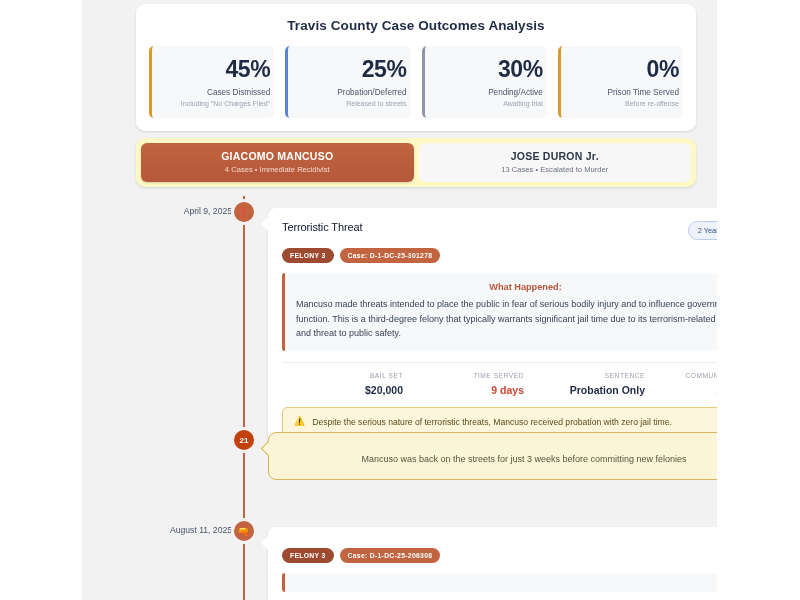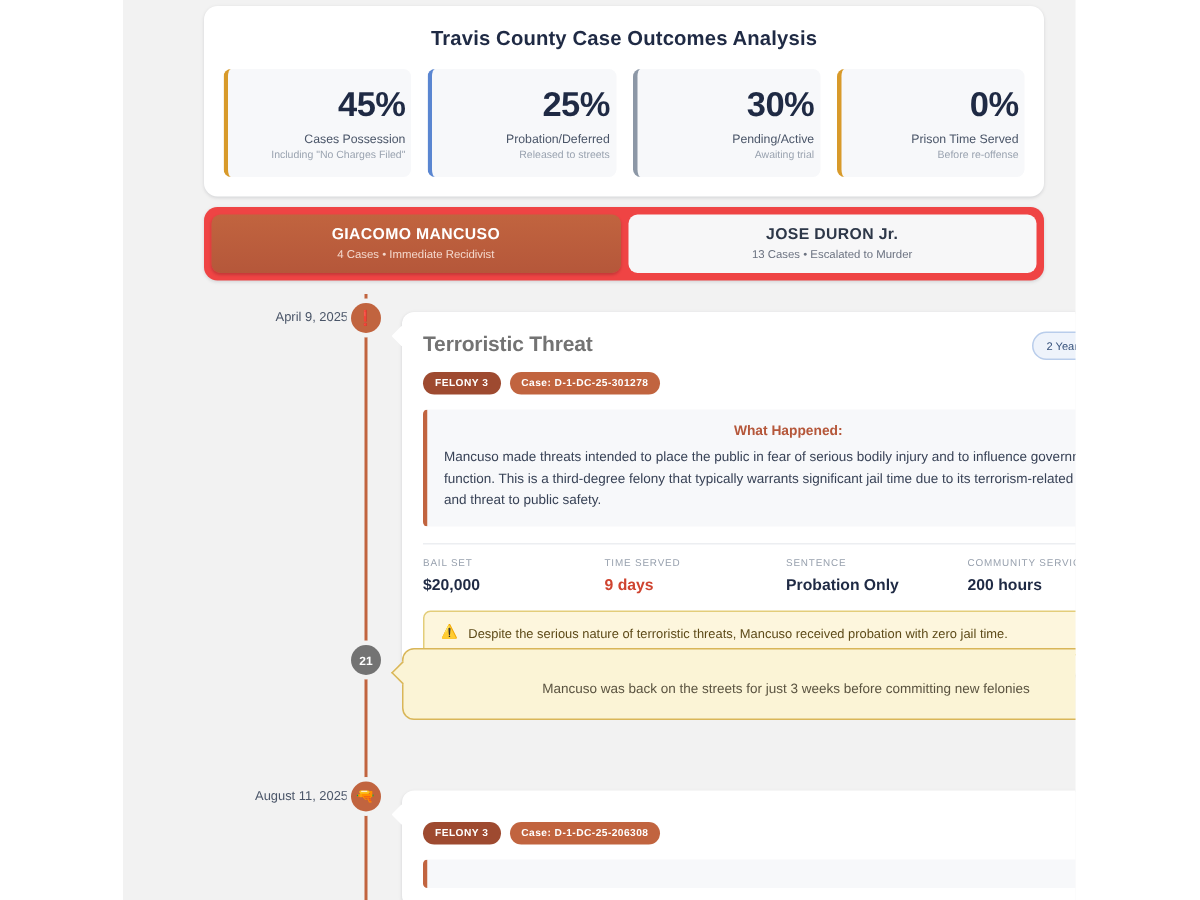--- a/index.html
+++ b/index.html
@@ -81,21 +81,21 @@
     font-size: 7px;
     color: #9aa3b0;
   }
 
   
   .tabs-panel {
     position: absolute;
     left: 54px;
     top: 138px;
     width: 560px;
-    background: #ef4444;
+    background: #fef9c3;
     border-radius: 9px;
     box-shadow: 0 1px 3px rgba(16,24,40,.08), 0 1px 2px rgba(16,24,40,.05);
     padding: 5px;
     display: flex;
     gap: 5px;
   }
   .tab {
     flex: 1;
     border-radius: 6px;
     padding: 7px 4px 8px 4px;
@@ -159,21 +159,21 @@
     border-radius: 50%;
     background: #c1643f;
     display: flex;
     align-items: center;
     justify-content: center;
     font-size: 10px;
     color: #ffffff;
     box-shadow: 0 0 0 3px #f2f2f2;
     z-index: 3;
   }
-  .tl-marker.gold { background: #737373; font-size: 8px; font-weight: bold; }
+  .tl-marker.gold { background: #c2410c; font-size: 8px; font-weight: bold; }
 
   .tl-card {
     position: absolute;
     left: 186px;
     width: 512px;
     background: #ffffff;
     border-radius: 8px;
     box-shadow: 0 1px 3px rgba(16,24,40,.09), 0 1px 2px rgba(16,24,40,.05);
     padding: 13px 14px 13px 14px;
   }
@@ -188,23 +188,23 @@
     border-radius: 1px;
   }
 
   .card-head {
     display: flex;
     align-items: flex-start;
     justify-content: space-between;
     gap: 10px;
   }
   .card-title {
-    font-size: 14px;
-    font-weight: bold;
-    color: #737373;
+    font-size: 11px;
+    font-weight: normal;
+    color: #0f172a;
     letter-spacing: -.1px;
   }
   .status-pill {
     flex: 0 0 auto;
     font-size: 7.4px;
     padding: 4px 9px;
     border-radius: 20px;
     white-space: nowrap;
     font-weight: normal;
   }
@@ -252,21 +252,21 @@
     line-height: 1.62;
     color: #384256;
   }
 
   .stats-strip {
     display: flex;
     margin-top: 11px;
     padding-top: 9px;
     border-top: 1px solid #eceef1;
   }
-  .strip-item { flex: 1; text-align: left; }
+  .strip-item { flex: 1; text-align: right; }
   .strip-label {
     font-size: 6.6px;
     letter-spacing: .55px;
     color: #98a1ae;
     text-transform: uppercase;
   }
   .strip-value {
     margin-top: 5px;
     font-size: 10.5px;
     font-weight: bold;
@@ -326,21 +326,21 @@
 
 <div class="page">
   <div class="content-area">
 
     <section class="stats-panel">
       <div class="stats-title">Travis County Case Outcomes Analysis</div>
       <div class="stats-row">
 
         <div class="stat-card" style="border-left-color:#d89a2a">
           <div class="stat-value">45%</div>
-          <div class="stat-label">Cases Possession</div>
+          <div class="stat-label">Cases Dismissed</div>
           <div class="stat-sub">Including "No Charges Filed"</div>
         </div>
 
         <div class="stat-card" style="border-left-color:#5a86d1">
           <div class="stat-value">25%</div>
           <div class="stat-label">Probation/Deferred</div>
           <div class="stat-sub">Released to streets</div>
         </div>
 
         <div class="stat-card" style="border-left-color:#8c97a6">

